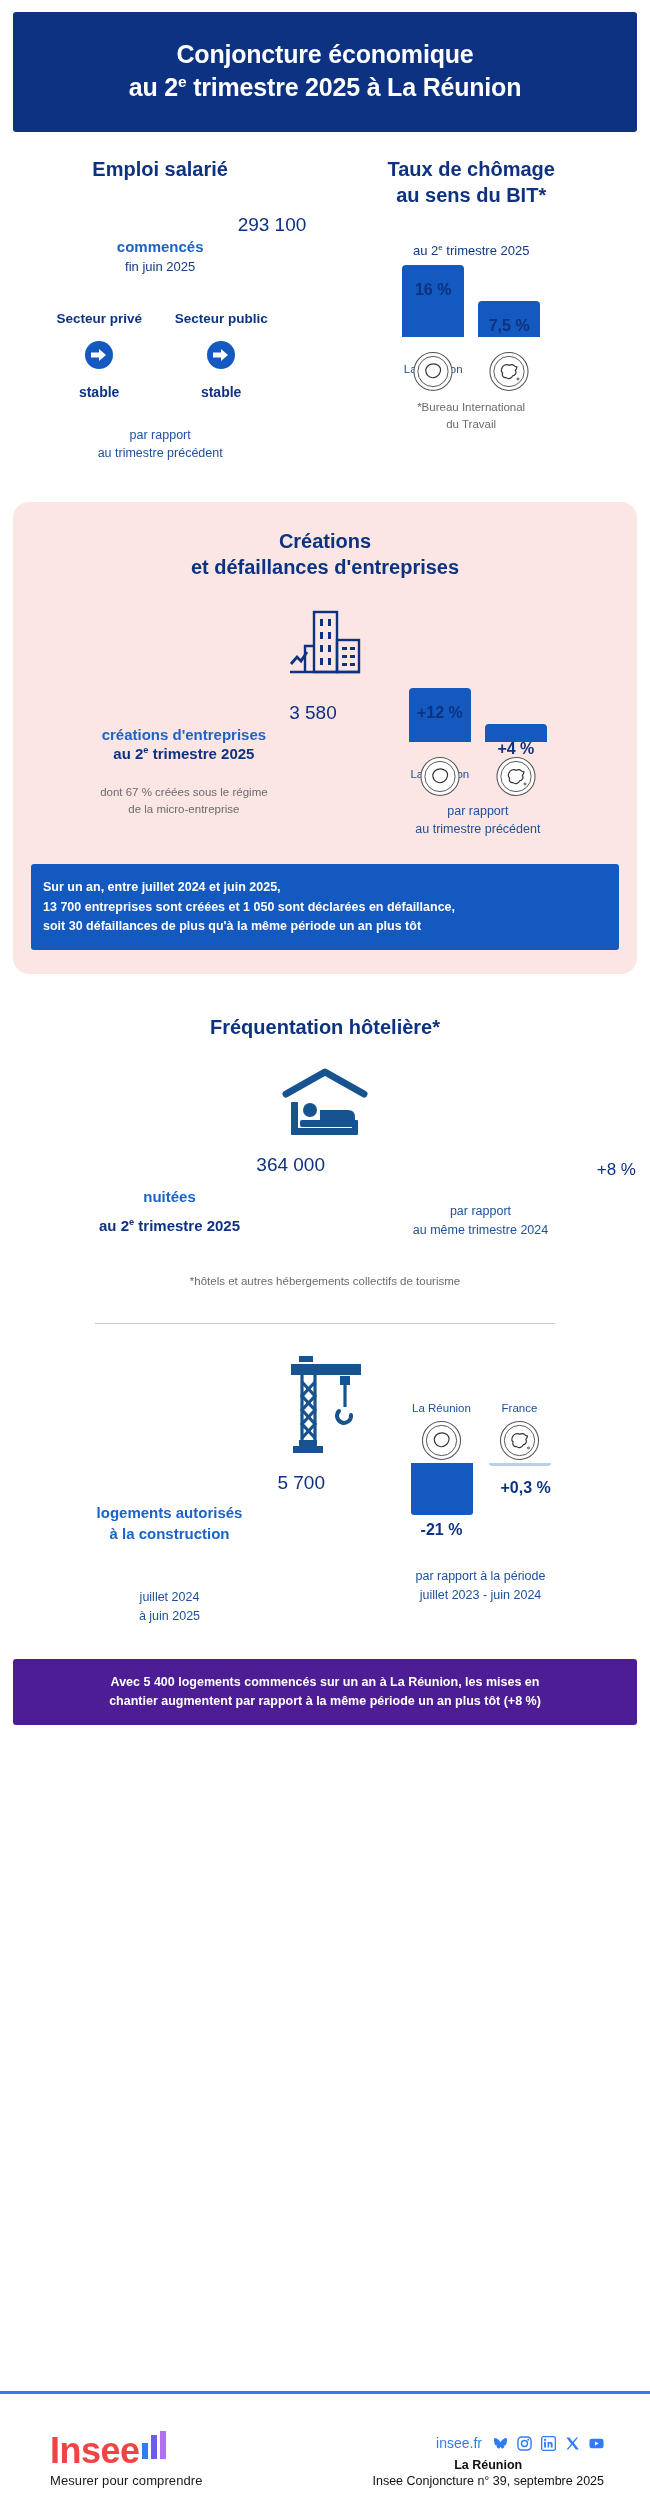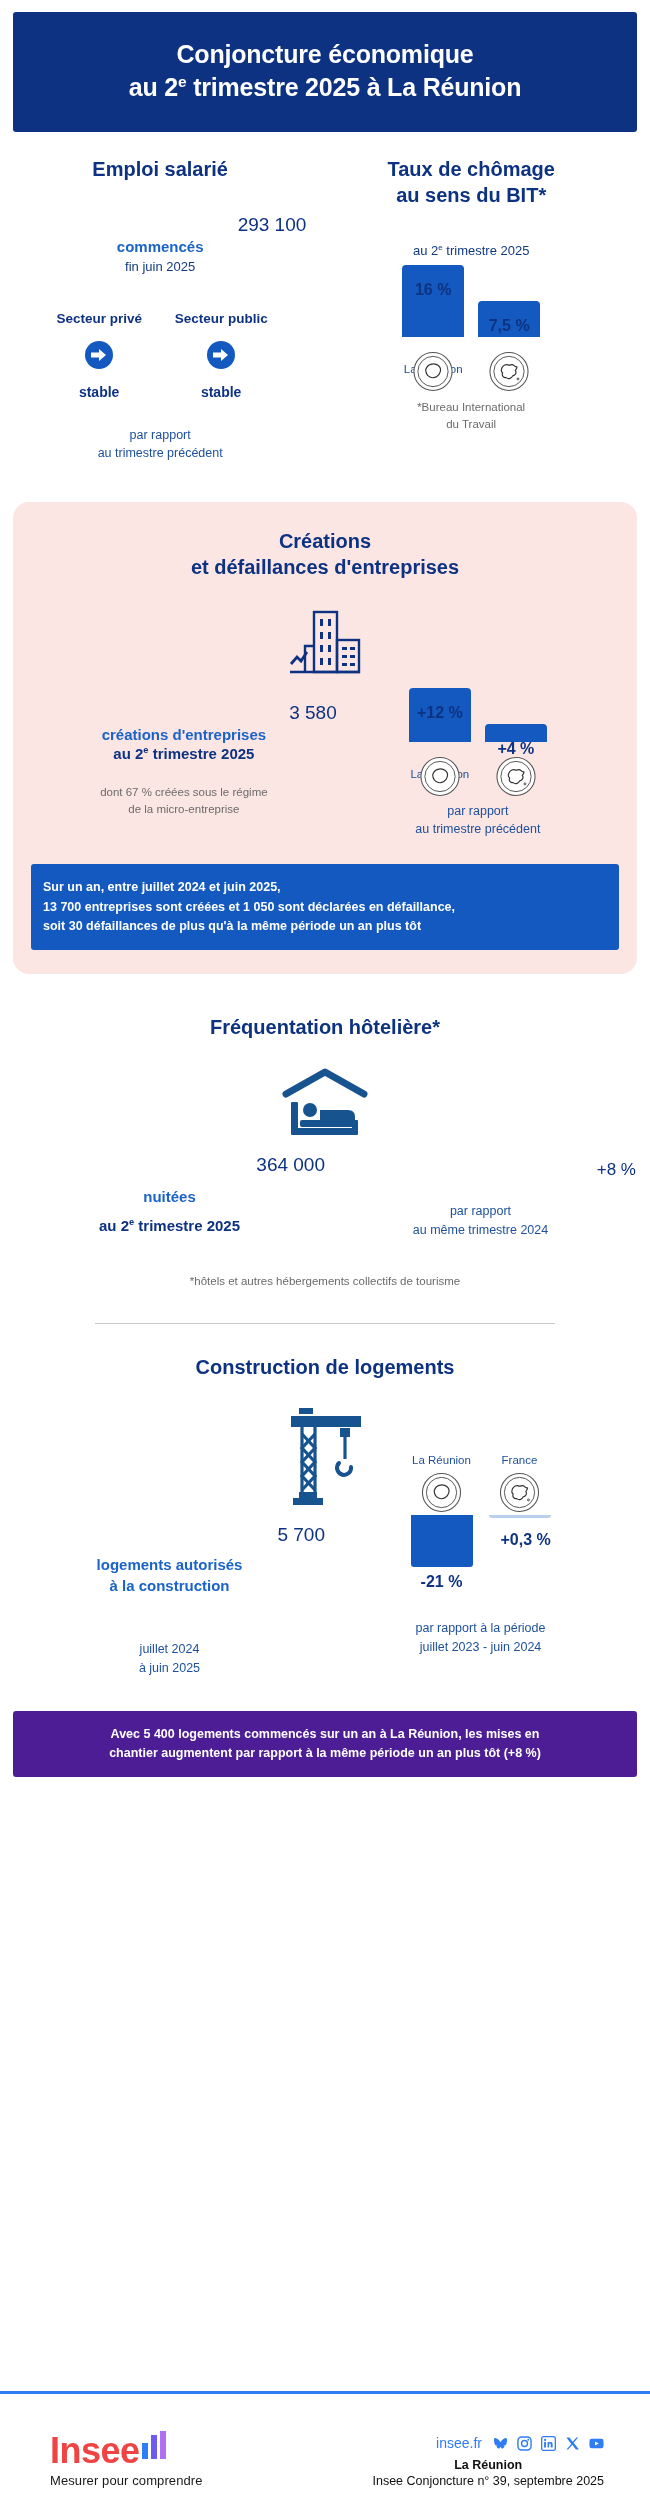--- a/index.html
+++ b/index.html
@@ -506,21 +506,20 @@
         </div>
       </div>
     </div>
 
     <div class="note-grey" style="margin-top:34px;">*hôtels et autres hébergements collectifs de tourisme</div>
 
     <div class="divider"></div>
   </div>
 
   <div class="constr-sec">
-    <div class="section-title">Construction de logements</div>
 
     <div class="crane-icon">
       <svg viewBox="0 0 92 104" width="92" height="104">
         <g fill="#17538f">
           <rect x="20" y="2" width="14" height="6"></rect>
           <rect x="12" y="10" width="70" height="11"></rect>
           <rect x="61" y="22" width="10" height="9"></rect>
           <rect x="14" y="92" width="30" height="7"></rect>
           <rect x="20" y="86" width="18" height="6"></rect>
         </g>

